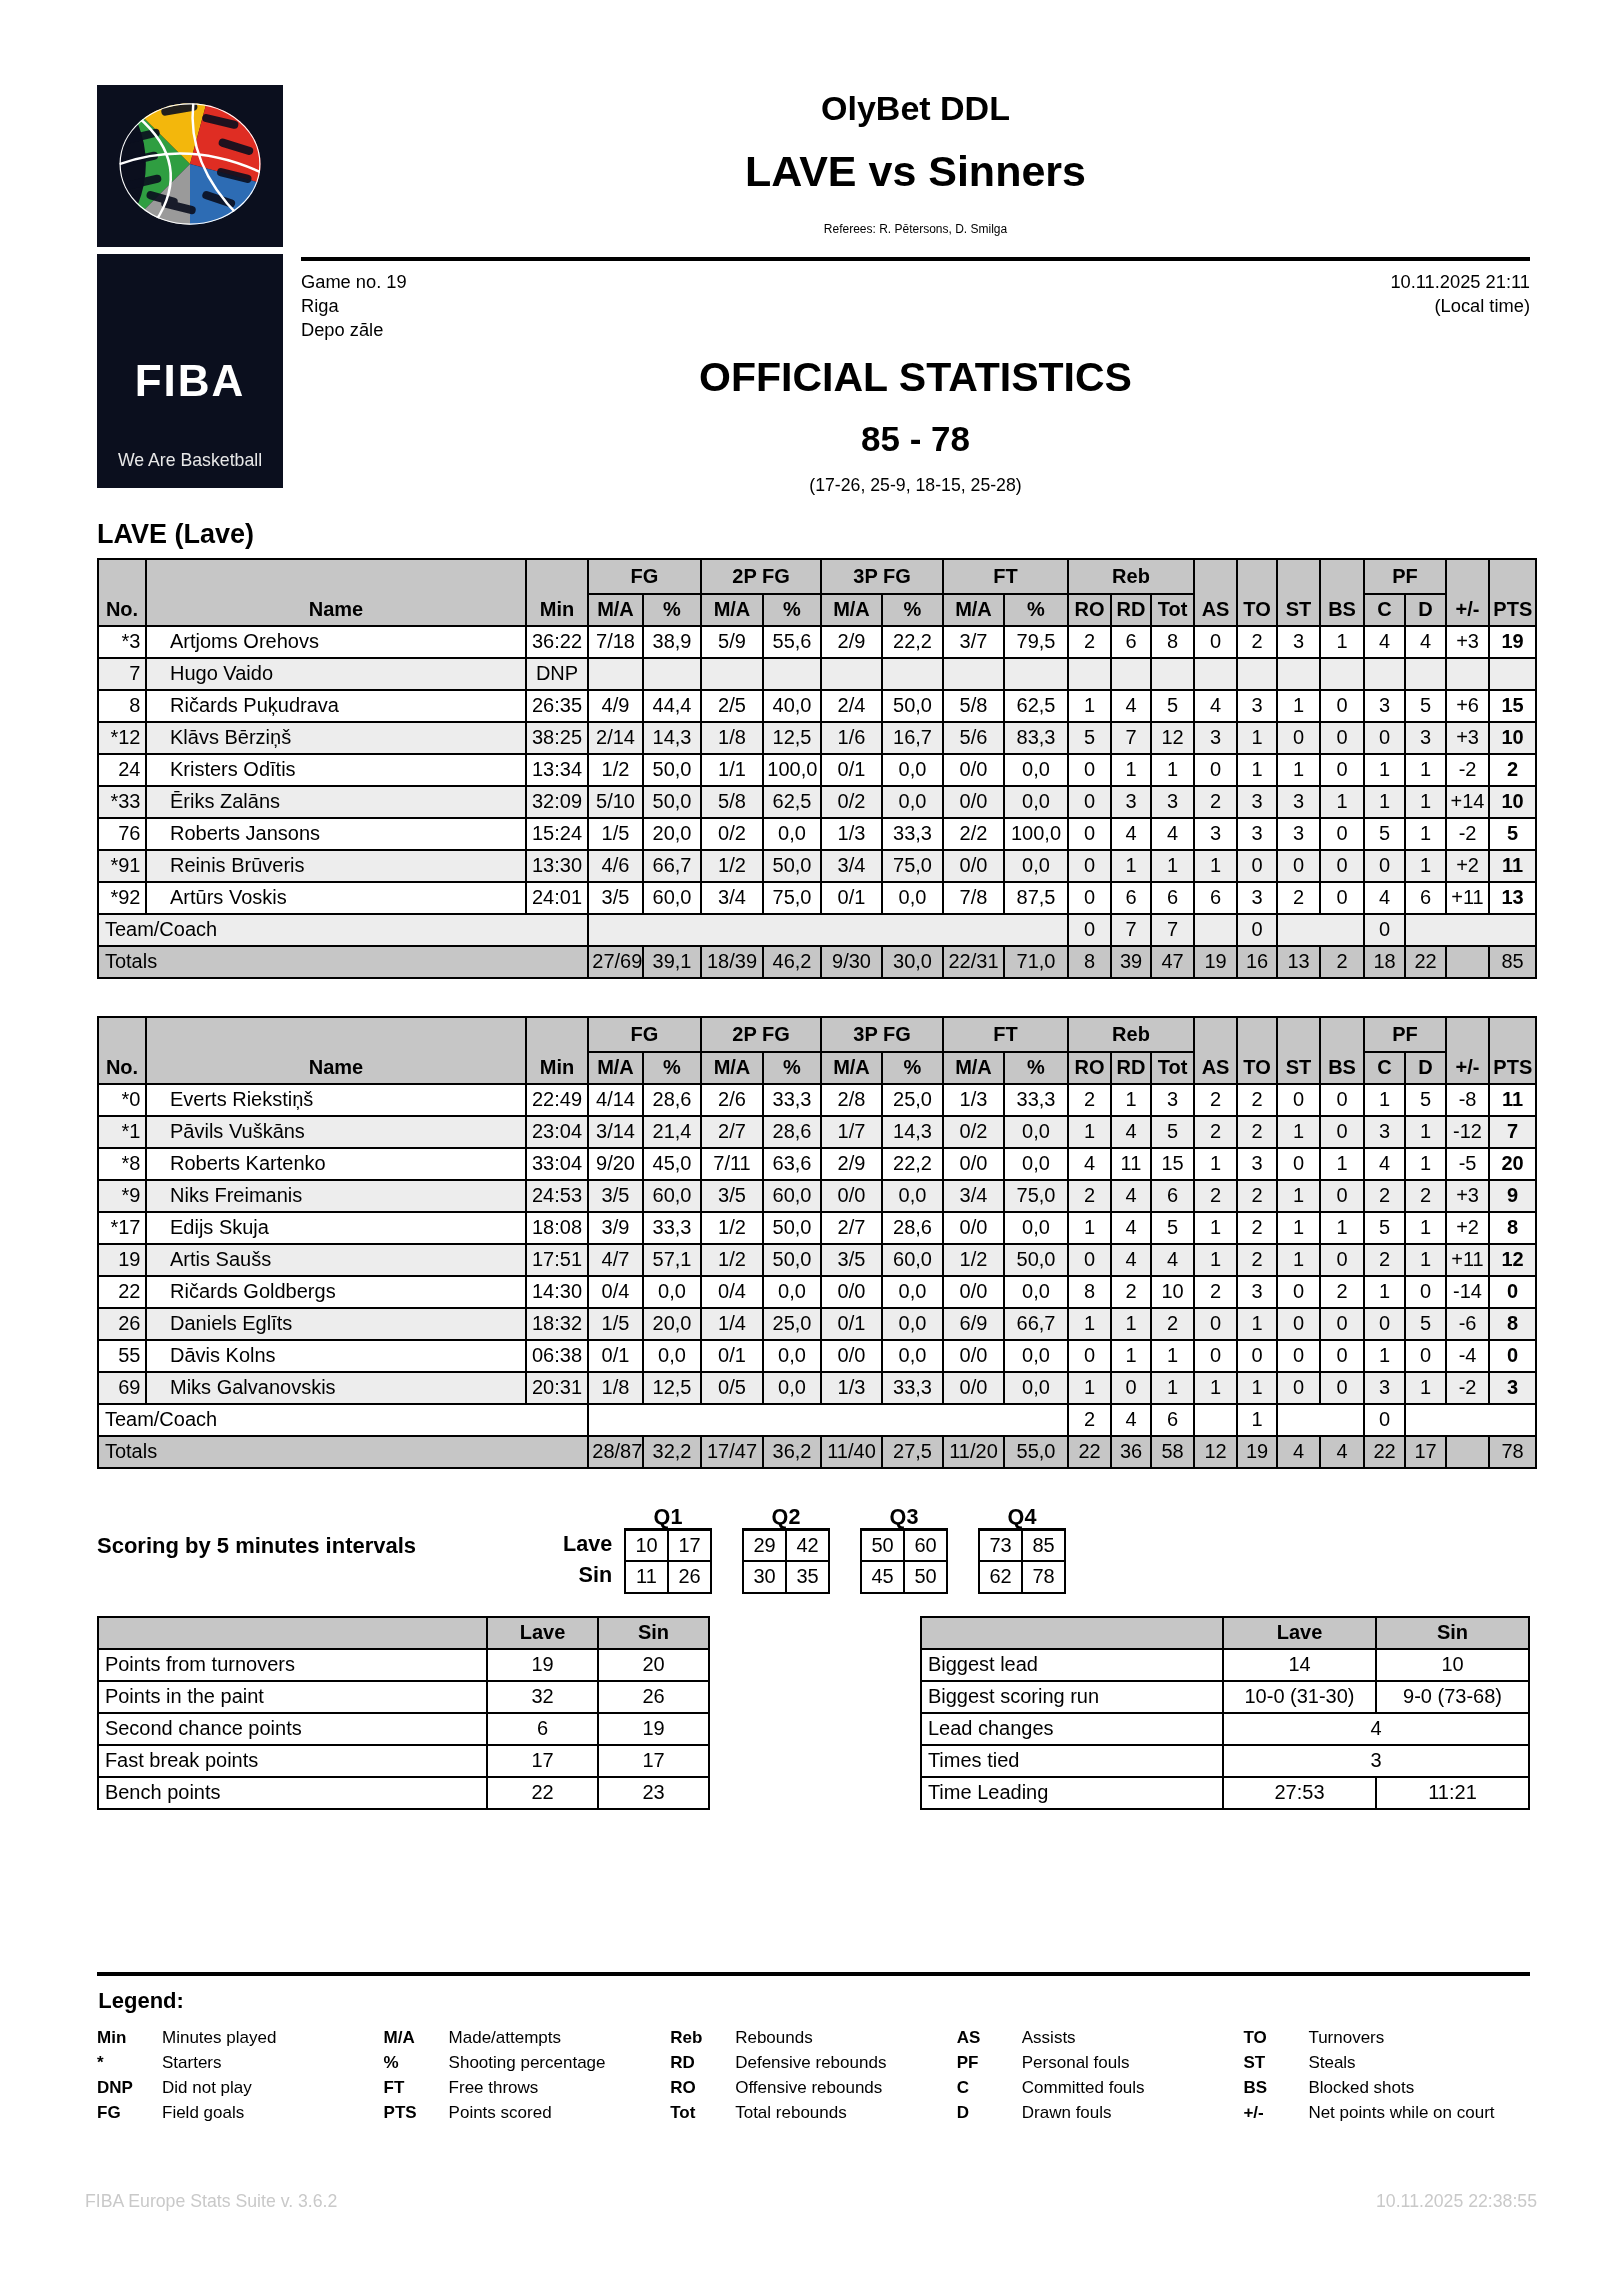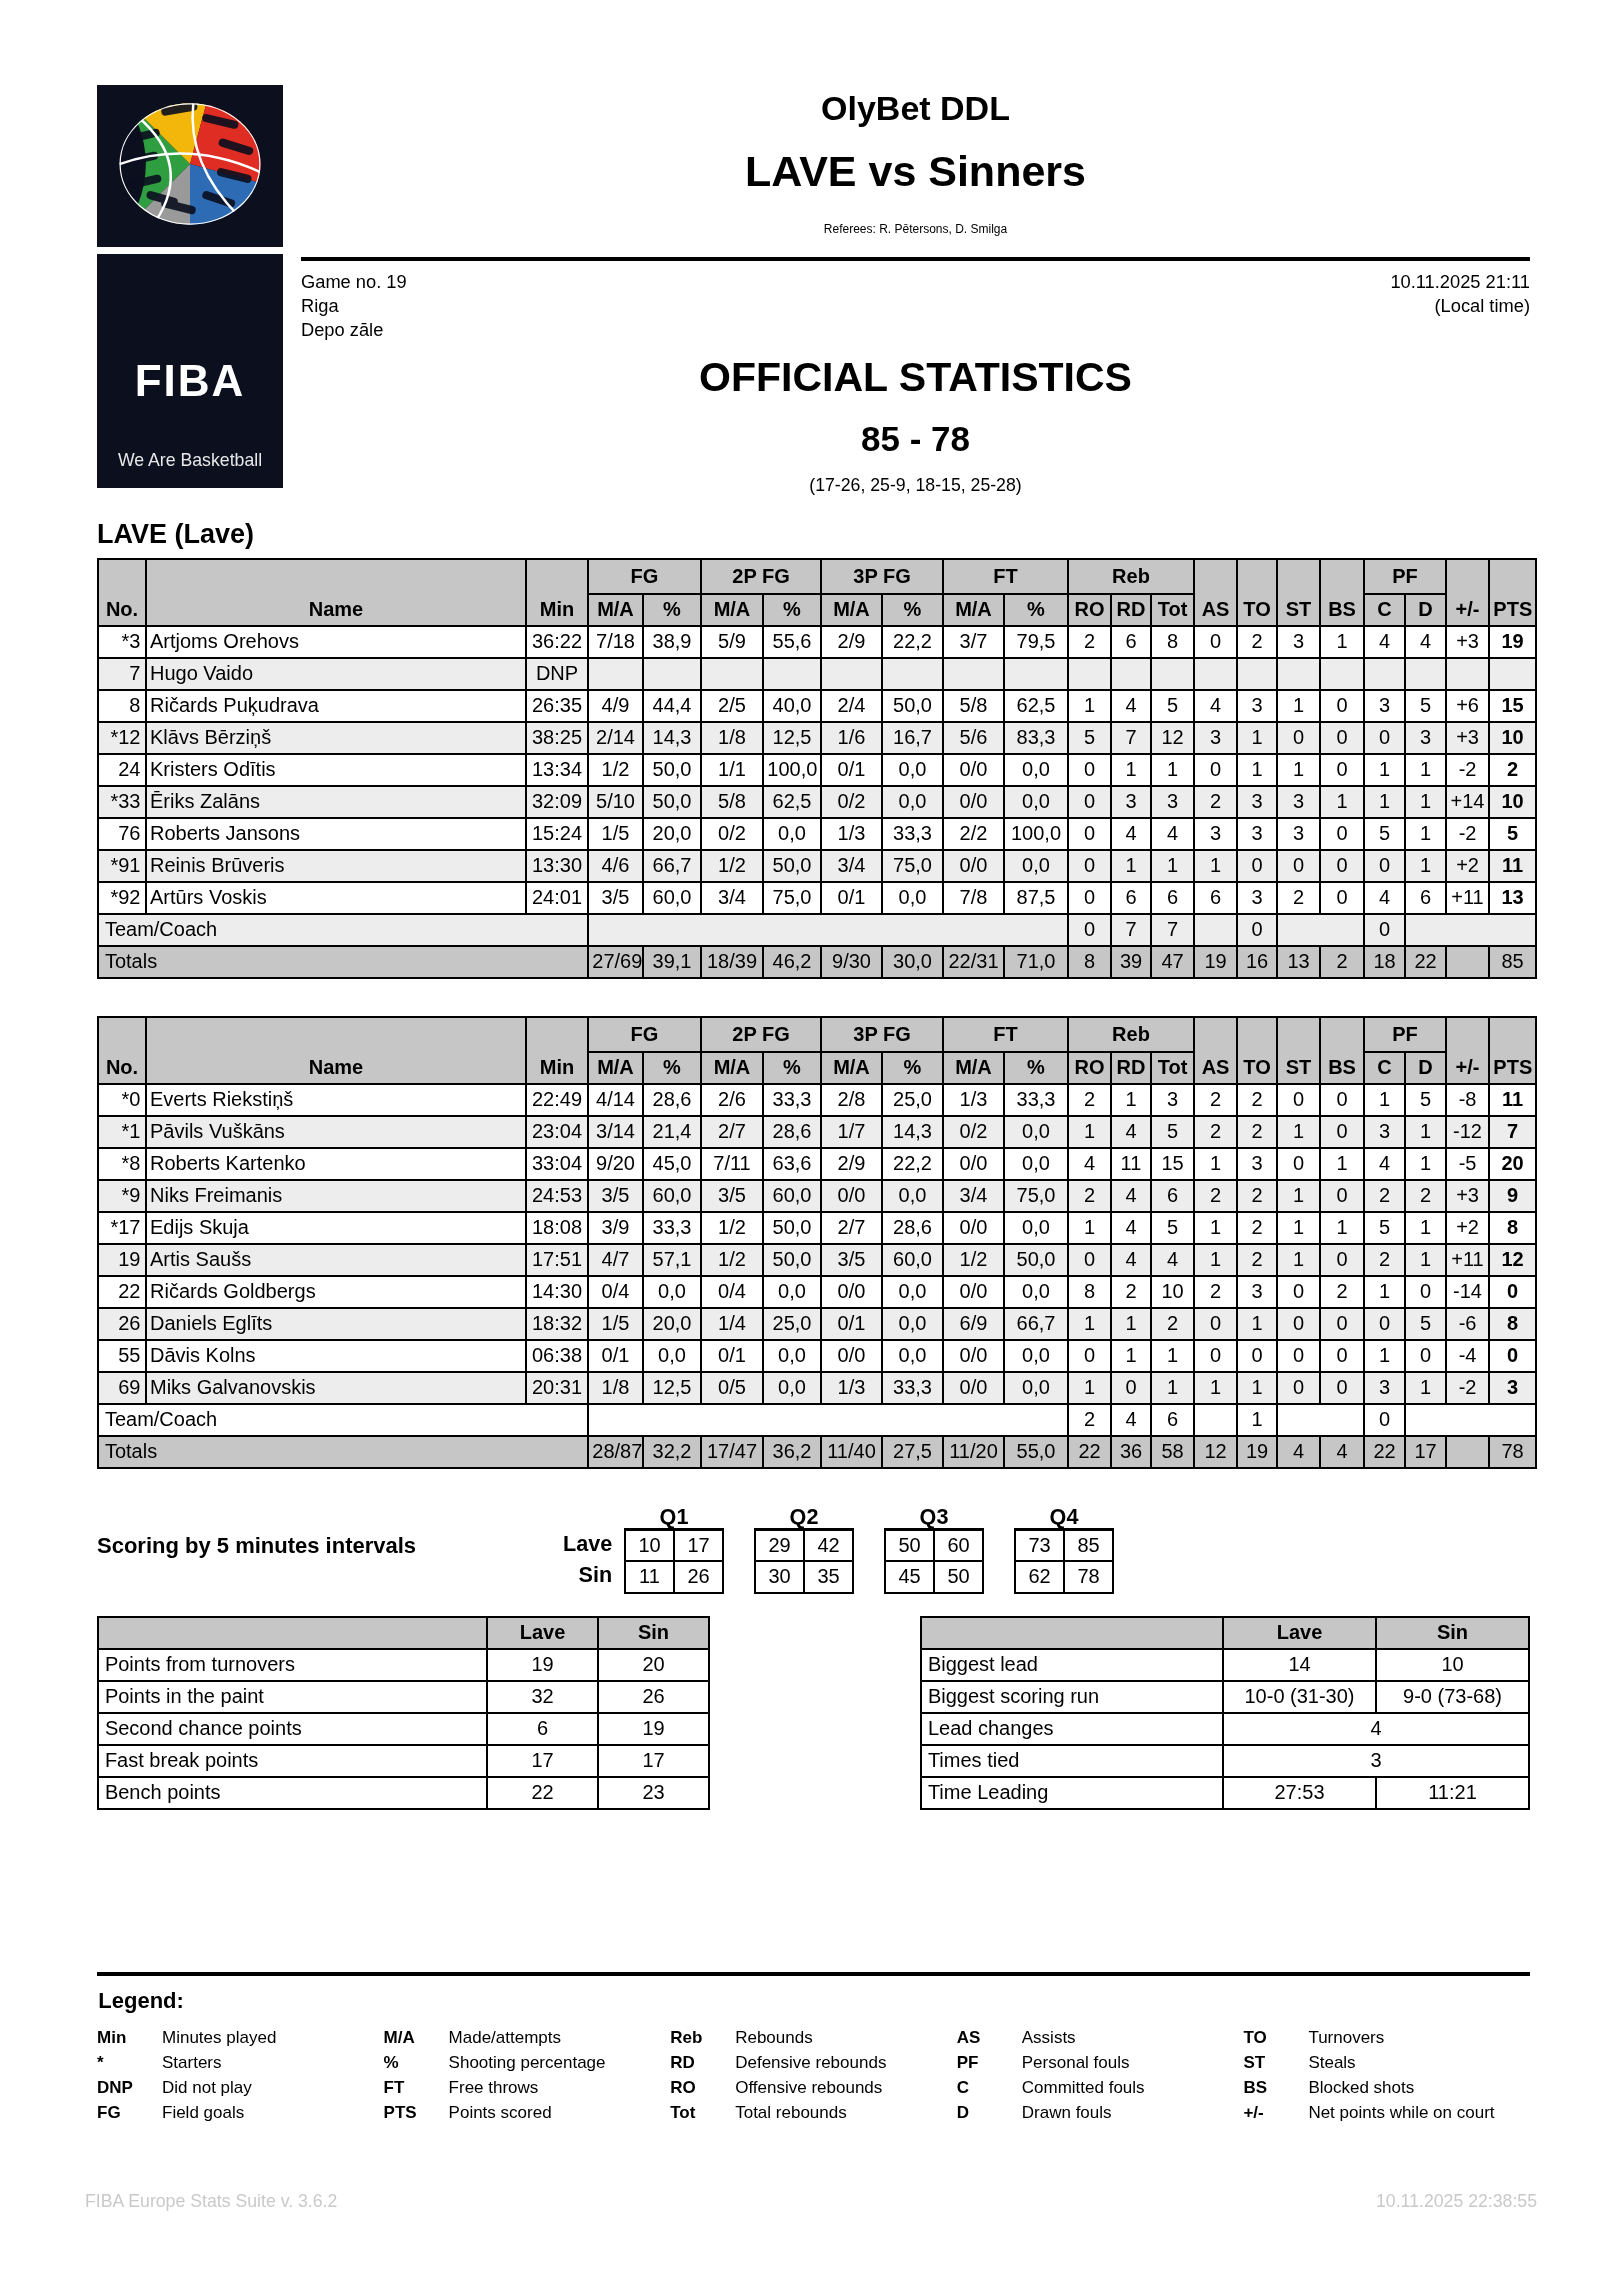--- a/index.html
+++ b/index.html
@@ -33,32 +33,32 @@
   .team-section + .team-section{margin-top:37px;}
 
   table.box{border-collapse:collapse;table-layout:fixed;width:1433px;border:2.6px solid #000;}
   .box th,.box td{border:2px solid #000;height:30px;padding:0 3.3px;font-size:20px;line-height:1.05;
                   text-align:center;vertical-align:middle;white-space:nowrap;overflow:hidden;}
   .box thead th{background:#c6c6c6;font-weight:bold;}
   .box thead tr.r1 th{height:33px;}
   .box thead th.hb{border-bottom-style:hidden;}
   .box thead th.grp{border-bottom:2.6px solid #000;}
   .box td.no{text-align:right;padding-right:4.6px;}
-  .box td.name{text-align:left;padding-left:3px;}
+  .box td.name{text-align:left;padding-left:23px;}
   .box td.pts{font-weight:bold;}
   .box tr.stripe td{background:#ededed;}
   .box tr.totals td{background:#c6c6c6;font-weight:normal;}
   .box td.lbl{text-align:left;padding-left:5.9px;}
 
   
   .scoring{display:flex;align-items:flex-start;margin-top:35px;}
   .sc-label{width:419px;font-size:22px;font-weight:bold;padding-top:29px;}
   .sc-teams{width:108px;text-align:right;padding-right:11.8px;box-sizing:border-box;padding-top:24px;}
   .sc-teamname{height:31px;line-height:31px;font-weight:bold;font-size:21.6px;}
-  .sc-q{width:100px;margin-right:30px;}
+  .sc-q{width:88px;margin-right:30px;}
   .sc-qlabel{text-align:center;font-weight:bold;font-size:21.6px;height:24px;}
   .sc-box{border:2px solid #000;border-top:3.9px solid #000;}
   .sc-row{display:flex;height:29.4px;}
   .sc-row + .sc-row{border-top:2px solid #000;}
   .sc-cell{flex:1;display:flex;align-items:center;justify-content:center;font-size:20px;}
   .sc-cell + .sc-cell{border-left:2px solid #000;}
 
   
   .bottom-tables{display:flex;justify-content:space-between;margin-top:22px;width:1433px;}
   table.bt{border-collapse:collapse;table-layout:fixed;border:2.6px solid #000;}

